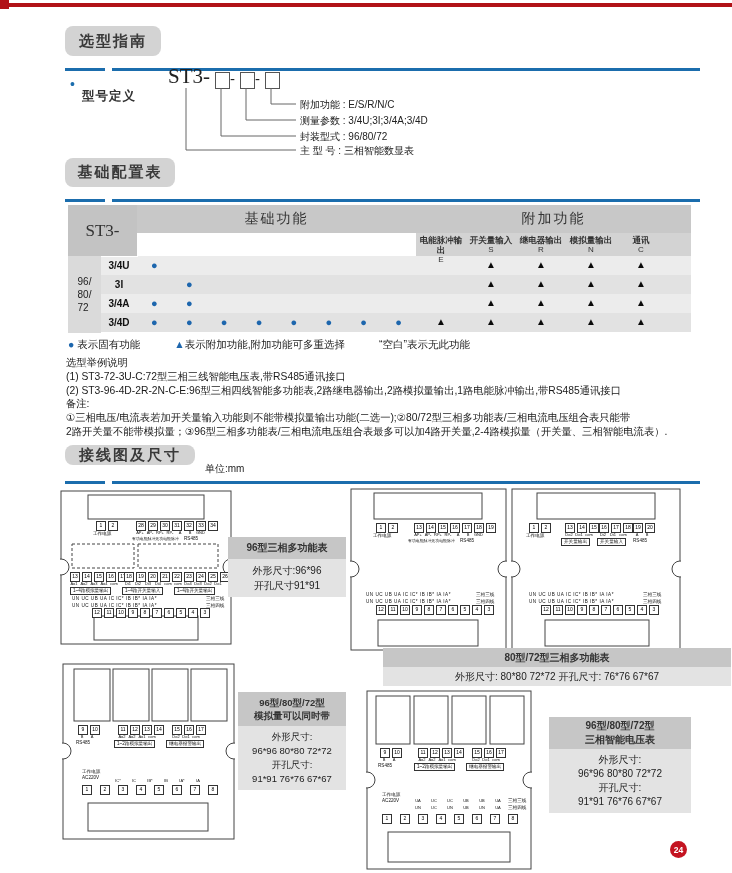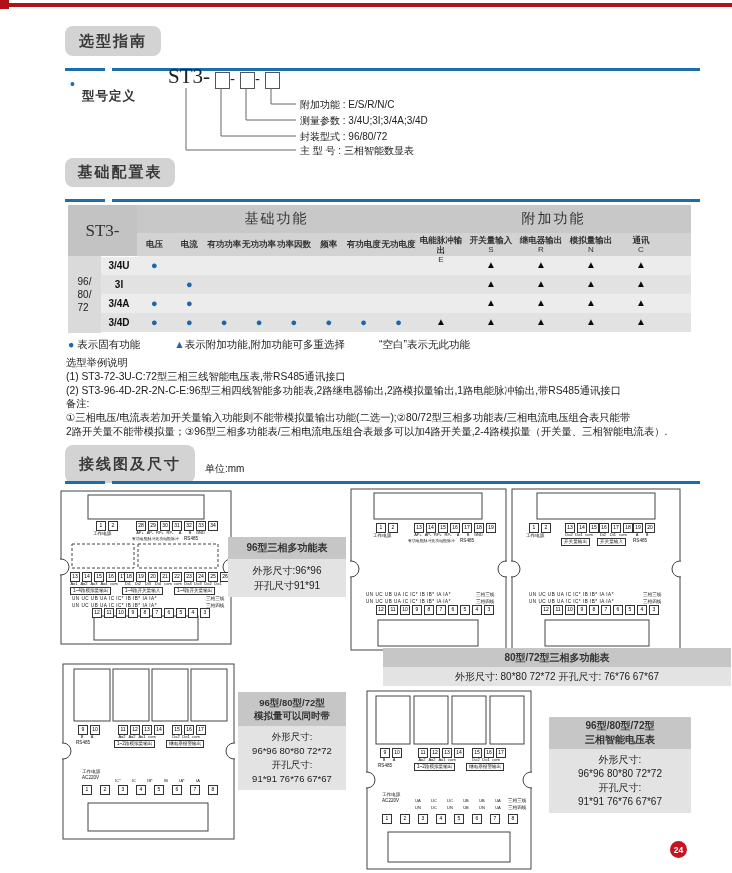--- a/index.html
+++ b/index.html
@@ -110,30 +110,20 @@
 
   <div class="stripe" style="top:51px;background:#ececec"></div>
   <div class="stripe" style="top:70px;background:#e2e2e2"></div>
   <div class="stripe" style="top:89px;background:#ececec"></div>
   <div class="stripe" style="top:108px;background:#e2e2e2"></div>
 
   <div class="ct-model">ST3-</div>
   <div class="ct-gh" style="left:69px;width:279px;border-right:1px solid #fff">基础功能</div>
   <div class="ct-gh" style="left:348px;width:275px">附加功能</div>
 
-  <div class="ct-sub" style="left:69px;width:279px">
-      <div class="sc">电压</div>
-      <div class="sc">电流</div>
-      <div class="sc">有功功率</div>
-      <div class="sc">无功功率</div>
-      <div class="sc">功率因数</div>
-      <div class="sc">频率</div>
-      <div class="sc">有功电度</div>
-      <div class="sc">无功电度</div>
-    </div>
   <div class="ct-sub" style="left:348px;width:250px">
       <div class="sc2">
       <span>电能脉冲输出</span>
       <span class="code">E</span>
     </div>
       <div class="sc2">
       <span>开关量输入</span>
       <span class="code">S</span>
     </div>
       <div class="sc2">
@@ -251,21 +241,21 @@
 
 <div class="exblock">
   <div>选型举例说明</div>
   <div>(1)  ST3-72-3U-C:72型三相三线智能电压表,带RS485通讯接口</div>
   <div>(2)  ST3-96-4D-2R-2N-C-E:96型三相四线智能多功能表,2路继电器输出,2路模拟量输出,1路电能脉冲输出,带RS485通讯接口</div>
   <div>备注:</div>
   <div>①三相电压/电流表若加开关量输入功能则不能带模拟量输出功能(二选一);②80/72型三相多功能表/三相电流电压组合表只能带</div>
   <div>2路开关量不能带模拟量；③96型三相多功能表/三相电流电压组合表最多可以加4路开关量,2-4路模拟量（开关量、三相智能电流表）.</div>
 </div>
 
-<div class="sec-h" style="left:65px;top:445px;width:130px;height:38px">接线图及尺寸</div>
+<div class="sec-h" style="left:65px;top:445px;width:130px;height:20px">接线图及尺寸</div>
 <span class="unit" style="left:205px;top:462px">单位:mm</span>
 <div class="ul" style="left:65px;top:481px;width:40px"></div>
 <div class="ul" style="left:112px;top:481px;width:588px"></div>
 
 <div class="meter" style="left:60px;top:490px;width:172px;height:155px">
   <svg width="172" height="155">
     <rect x="1" y="1" width="170" height="153" fill="#fff" stroke="#444"></rect>
     <circle cx="1" cy="77" r="8" fill="#fff" stroke="#444"></circle>
     <circle cx="171" cy="77" r="8" fill="#fff" stroke="#444"></circle>
     <rect x="28" y="5" width="116" height="24" fill="#fff" stroke="#444"></rect>

